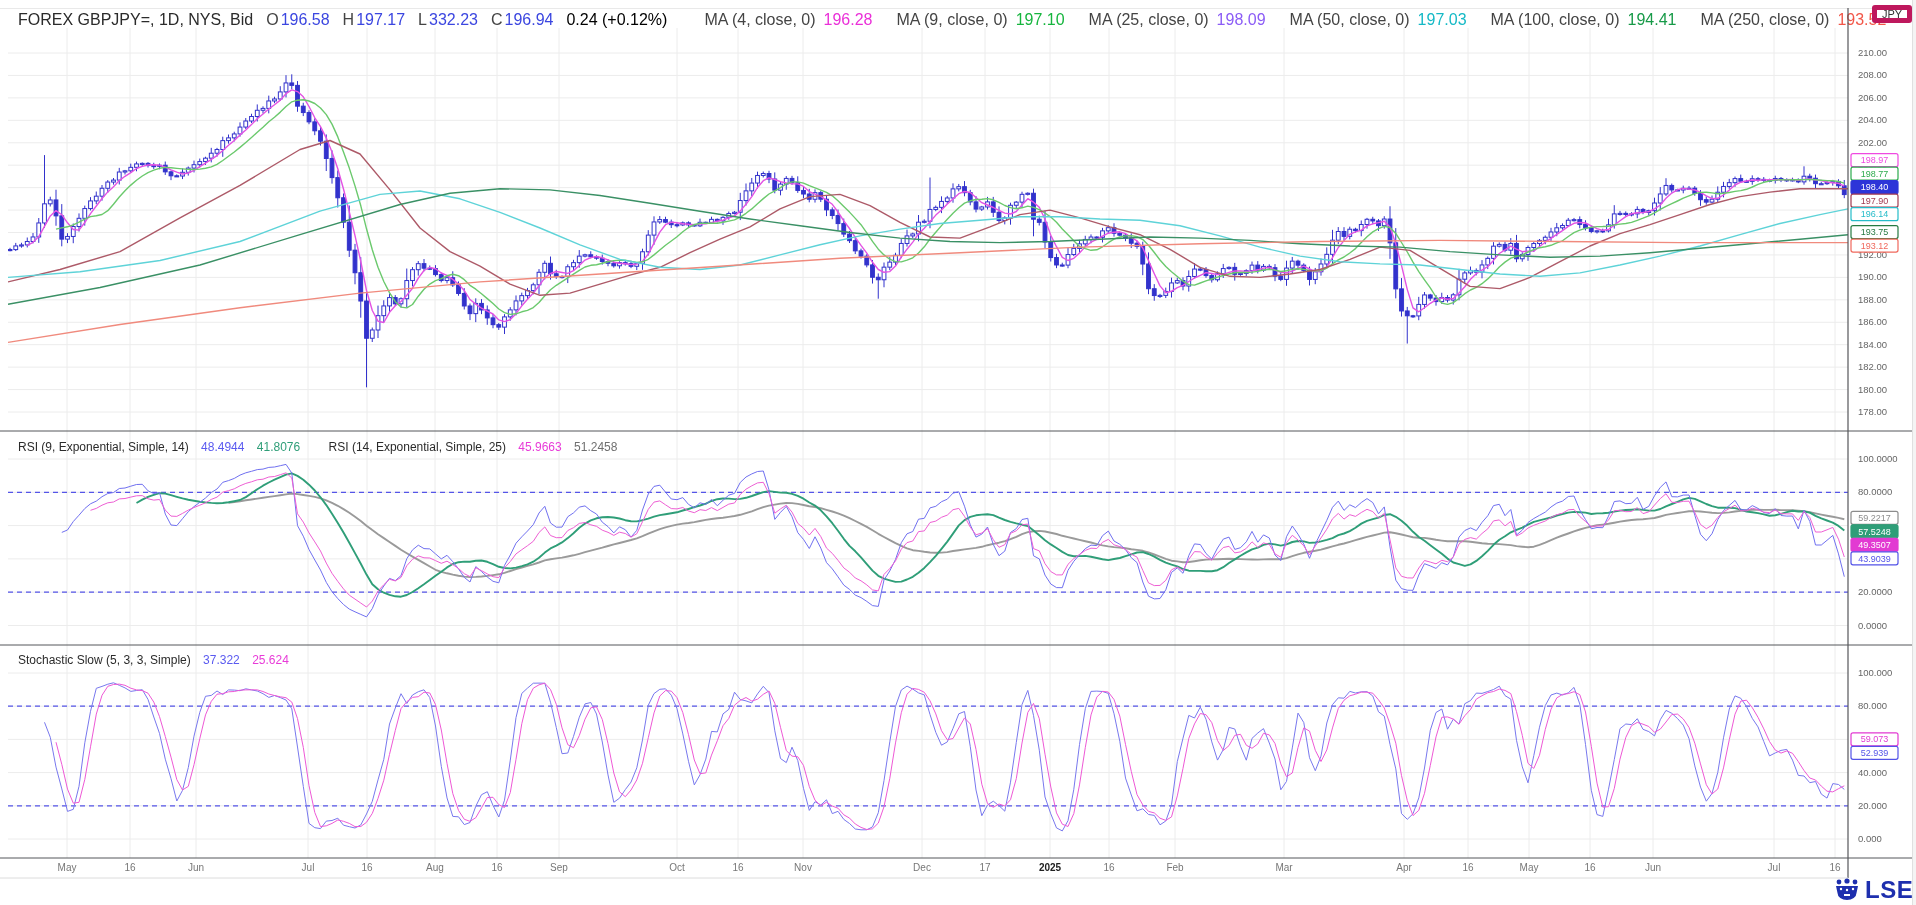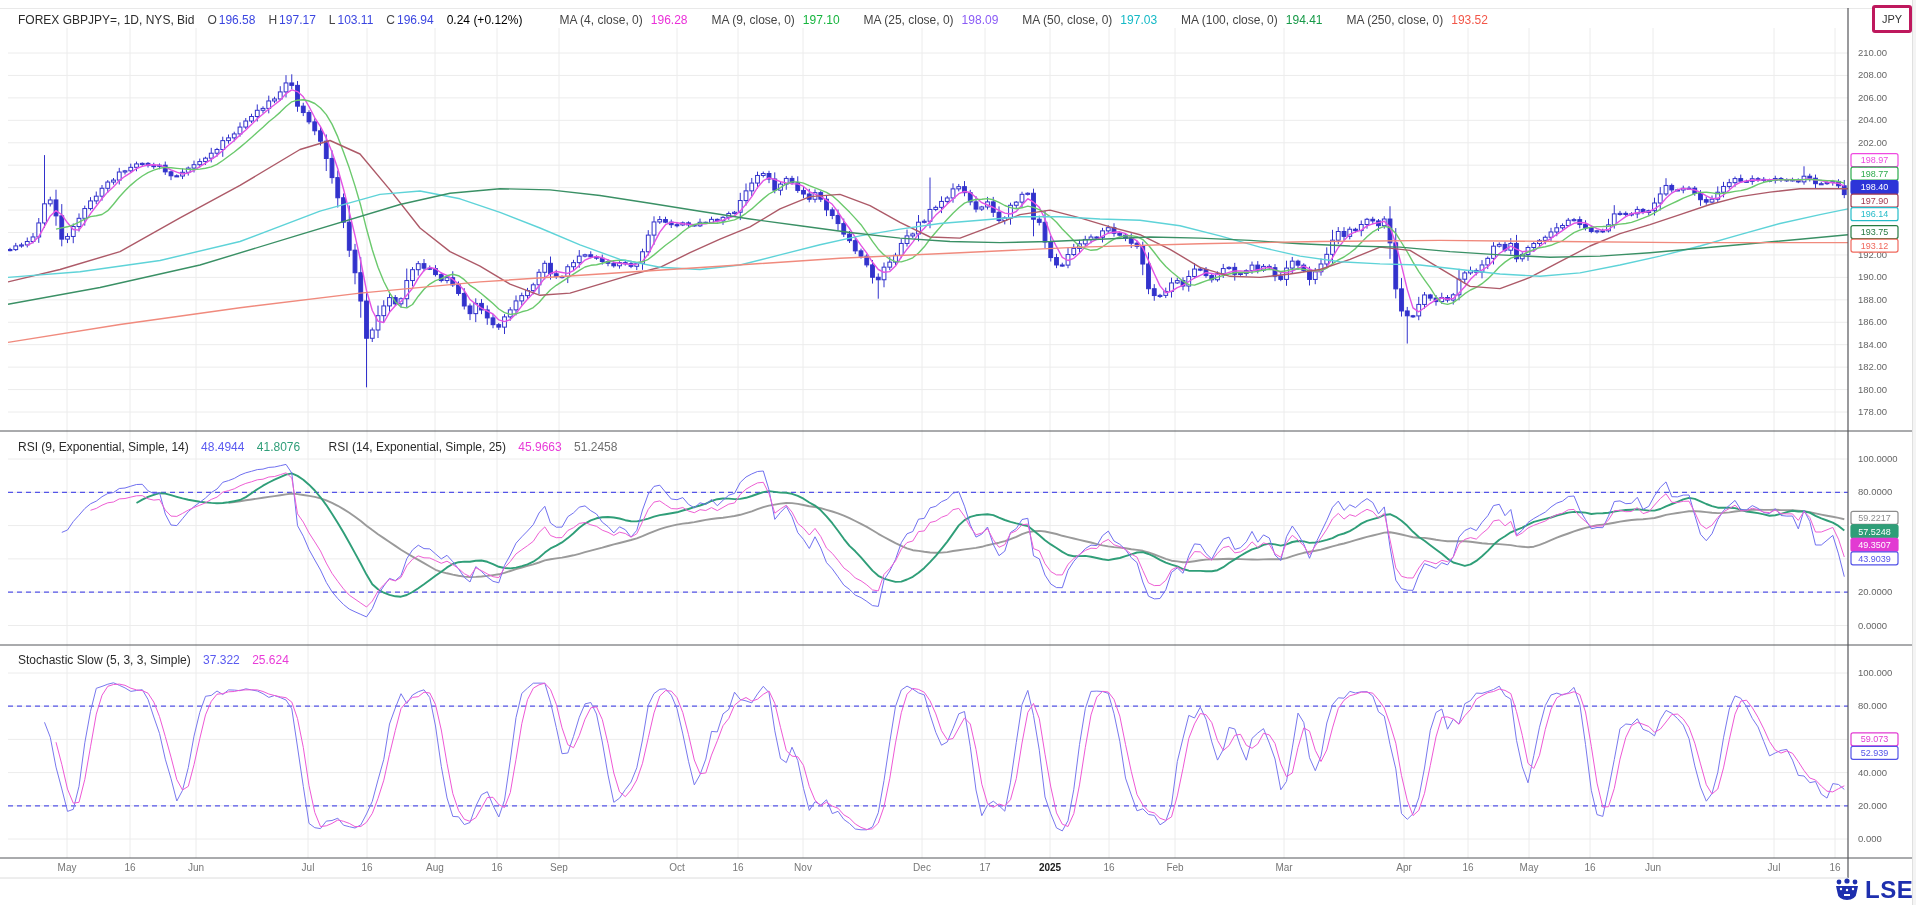--- a/index.html
+++ b/index.html
@@ -1,46 +1,46 @@
 <!DOCTYPE html>
 <html><head>
 <meta charset="utf-8">
 <style>
   html,body{margin:0;padding:0;background:#fff;}
   body{font-family:"Liberation Sans",sans-serif;}
   #page{position:relative;width:1916px;height:905px;background:#fff;overflow:hidden;}
   .topline{position:absolute;left:0;top:8px;width:1916px;height:0;border-top:1px solid #e9e9e9;}
-  .hdr{position:absolute;left:18px;top:10px;height:20px;display:flex;align-items:center;font-size:12px;color:#2b2b2b;white-space:nowrap;}
+  .hdr{position:absolute;left:18px;top:10px;height:20px;display:flex;align-items:center;font-size:16px;color:#2b2b2b;white-space:nowrap;}
   .hdr .seg{margin-right:13px;}
   .hdr .kv .k{color:#444;}
   .hdr .kv .v{margin-left:2px;}
   .hdr .ma{margin-left:24px;}
   .hdr .ma .ma-l{color:#444;}
   .hdr .ma .ma-v{margin-left:8px;}
-  .jpy-btn{position:absolute;left:1872px;top:5px;width:40px;height:28px;border:3px solid #be185d;border-radius:3px;
+  .jpy-btn{position:absolute;left:1872px;top:5px;width:40px;height:18px;border:5px solid #be185d;border-radius:3px;
     display:flex;align-items:center;justify-content:center;font-size:11px;color:#333;background:#fff;box-sizing:border-box;cursor:pointer;}
   .panel-hdr{position:absolute;font-size:12px;color:#2b2b2b;white-space:nowrap;}
   .panel-hdr span{margin-right:9px;}
   .panel-hdr .t2{margin-left:16px;}
   svg#chart-svg{position:absolute;left:0;top:0;}
   .right-strip{position:absolute;left:1912px;top:0;width:4px;height:905px;background:#f4f4f4;border-left:1px solid #e0e0e0;box-sizing:border-box;}
   .footer-logo{position:absolute;left:1834px;top:876px;display:flex;align-items:center;gap:5px;color:#1e2fae;}
   .footer-logo .lseg-text{font-size:24px;font-weight:bold;letter-spacing:0.5px;}
 </style>
 </head>
 <body>
 
 <div id="page">
   <div class="topline"></div>
 
   <div class="hdr">
     <span class="seg">FOREX GBPJPY=, 1D, NYS, Bid</span>
     <span class="seg kv"><span class="k">O</span><span class="v" style="color: rgb(59, 70, 224);">196.58</span></span>
     <span class="seg kv"><span class="k">H</span><span class="v" style="color: rgb(59, 70, 224);">197.17</span></span>
-    <span class="seg kv"><span class="k">L</span><span class="v" style="color: rgb(59, 70, 224);">103.11</span></span>
+    <span class="seg kv"><span class="k">L</span><span class="v" style="color: rgb(59, 70, 224);">332.23</span></span>
     <span class="seg kv"><span class="k">C</span><span class="v" style="color: rgb(59, 70, 224);">196.94</span></span>
     <span class="seg" style="color: #000000;">0.24 (+0.12%)</span>
     <span class="ma"><span class="ma-l">MA (4, close, 0)</span><span class="ma-v" style="color: rgb(234, 47, 216);">196.28</span></span>
     <span class="ma"><span class="ma-l">MA (9, close, 0)</span><span class="ma-v" style="color: rgb(22, 181, 62);">197.10</span></span>
     <span class="ma"><span class="ma-l">MA (25, close, 0)</span><span class="ma-v" style="color: #8b5cf6;">198.09</span></span>
     <span class="ma"><span class="ma-l">MA (50, close, 0)</span><span class="ma-v" style="color: rgb(20, 185, 198);">197.03</span></span>
     <span class="ma"><span class="ma-l">MA (100, close, 0)</span><span class="ma-v" style="color: rgb(23, 154, 72);">194.41</span></span>
     <span class="ma"><span class="ma-l">MA (250, close, 0)</span><span class="ma-v" style="color: rgb(242, 86, 72); text-align: center;">193.52</span></span>
   </div>
 

